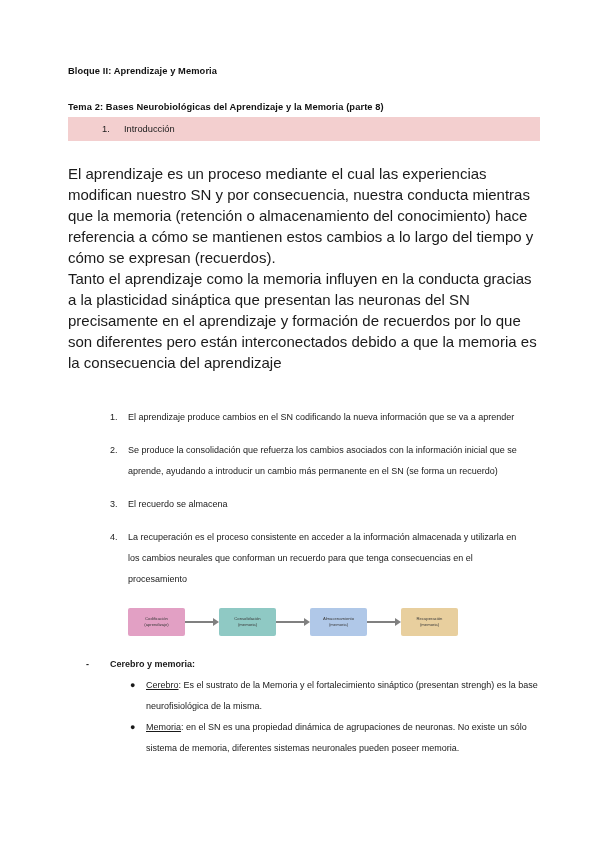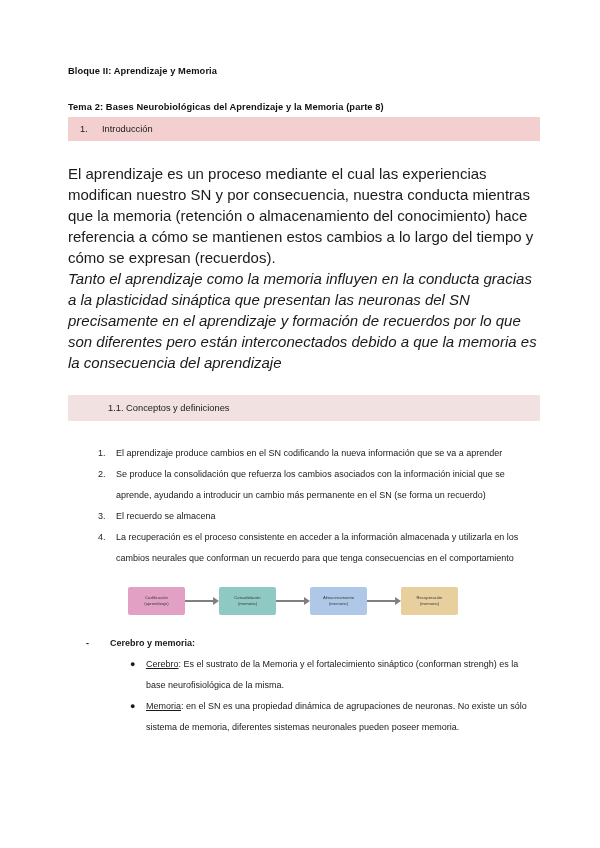--- a/index.html
+++ b/index.html
@@ -32,21 +32,21 @@
     font-size: 9.3px;
     font-weight: bold;
     letter-spacing: 0.1px;
     margin: 0 0 5px 0;
     color: #111111;
   }
   .section-band {
     background: #f3cfcf;
     box-sizing: border-box;
     width: 100%;
-    padding: 7px 0 7px 12px;
+    padding: 7px 0 7px 34px;
     font-size: 9.3px;
     color: #1a1a1a;
     margin-bottom: 22px;
   }
   .section-band .num {
     display: inline-block;
     width: 22px;
   }
   .subsection-band {
     background: #f1e1e1;
@@ -59,33 +59,32 @@
   }
   p.body-text {
     font-size: 15px;
     line-height: 21px;
     margin: 0 0 0 0;
     text-align: left;
     color: #1a1a1a;
   }
   p.body-text + p.body-text {
     margin-top: 0;
-    font-style: italic;
   }
   .spacer-18 { height: 18px; }
   .spacer-22 { height: 22px; }
   ol.steps {
     margin: 0;
     padding: 0 0 0 40px;
     font-size: 9px;
     line-height: 21px;
   }
   ol.steps > li {
     padding-left: 8px;
-    margin: 0;
+    margin: 12px;
   }
   .dash-block {
     margin: 0;
     padding-left: 18px;
   }
   .dash-row {
     font-size: 9px;
     line-height: 21px;
     font-weight: bold;
     position: relative;
@@ -164,28 +163,27 @@
 
   <div class="section-band">
     <span class="num">1.</span><span>Introducción</span>
   </div>
 
   <p class="body-text">El aprendizaje es un proceso mediante el cual las experiencias modifican nuestro SN y por consecuencia, nuestra conducta mientras que la memoria (retención o almacenamiento del conocimiento) hace referencia a cómo se mantienen estos cambios a lo largo del tiempo y cómo se expresan (recuerdos).</p>
   <p class="body-text">Tanto el aprendizaje como la memoria influyen en la conducta gracias a la plasticidad sináptica que presentan las neuronas del SN precisamente en el aprendizaje y formación de recuerdos por lo que son diferentes pero están interconectados debido a que la memoria es la consecuencia del aprendizaje</p>
 
   <div class="spacer-22"></div>
 
-  <div class="subsection-band">1.1. Conceptos y definiciones</div>
 
 
   <ol class="steps">
     <li>El aprendizaje produce cambios en el SN codificando la nueva información que se va a aprender</li>
     <li>Se produce la consolidación que refuerza los cambios asociados con la información inicial que se aprende, ayudando a introducir un cambio más permanente en el SN (se forma un recuerdo)</li>
     <li>El recuerdo se almacena</li>
-    <li>La recuperación es el proceso consistente en acceder a la información almacenada y utilizarla en los cambios neurales que conforman un recuerdo para que tenga consecuencias en el comportamiento</li>
+    <li>La recuperación es el proceso consistente en acceder a la información almacenada y utilizarla en los cambios neurales que conforman un recuerdo para que tenga consecuencias en el procesamiento</li>
   </ol>
 
   <div class="flow">
     <div class="flow-box" style="background:#e2a0c4">
       <span>Codificación</span>
       <span>(aprendizaje)</span>
     </div>
     <div class="arrow">
       <span class="shaft"></span>
       <span class="head"></span>
@@ -214,21 +212,21 @@
 
   <div class="spacer-18"></div>
 
   <div class="dash-block">
     <div class="dash-row">
       <span class="dash-mark">-</span>
       <span>Cerebro y memoria:</span>
     </div>
     <ul class="sub-bullets">
       <li>
-        <span class="dot">●</span><span class="u">Cerebro</span><span>: </span><span>Es el sustrato de la Memoria y el fortalecimiento sináptico (conforman strengh) es la base neurofisiológica de la misma.</span>
+        <span class="dot">●</span><span class="u">Cerebro</span><span>: </span><span>Es el sustrato de la Memoria y el fortalecimiento sináptico (presentan strengh) es la base neurofisiológica de la misma.</span>
       </li>
       <li>
         <span class="dot">●</span><span class="u">Memoria</span><span>: </span><span>en el SN es una propiedad dinámica de agrupaciones de neuronas. No existe un sólo sistema de memoria, diferentes sistemas neuronales pueden poseer memoria.</span>
       </li>
     </ul>
   </div>
 
 </div>
 
 </body></html>

